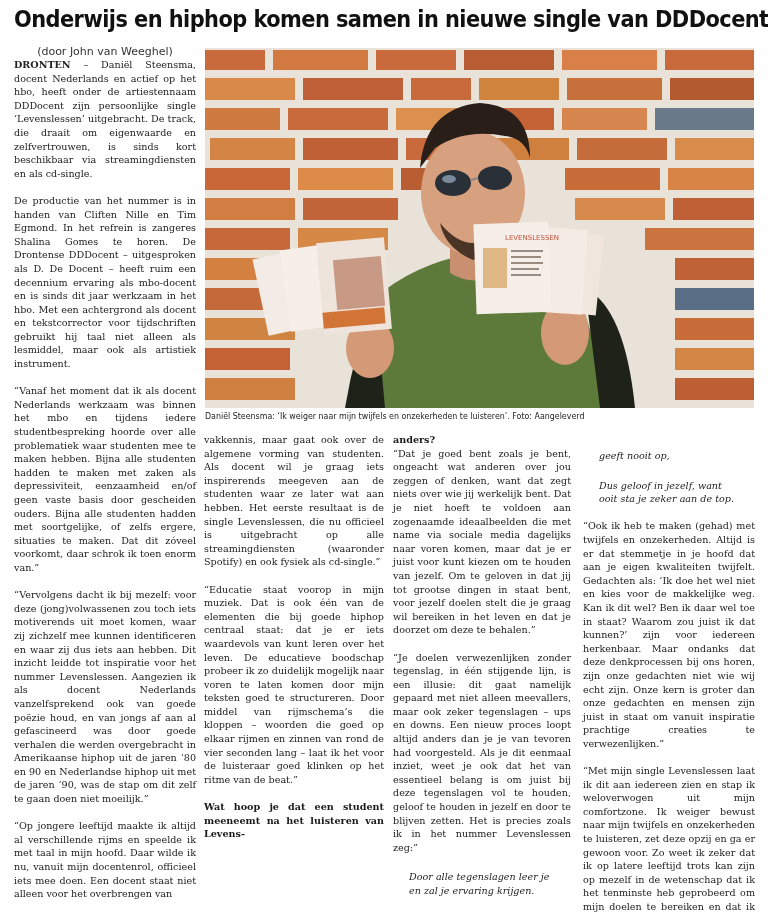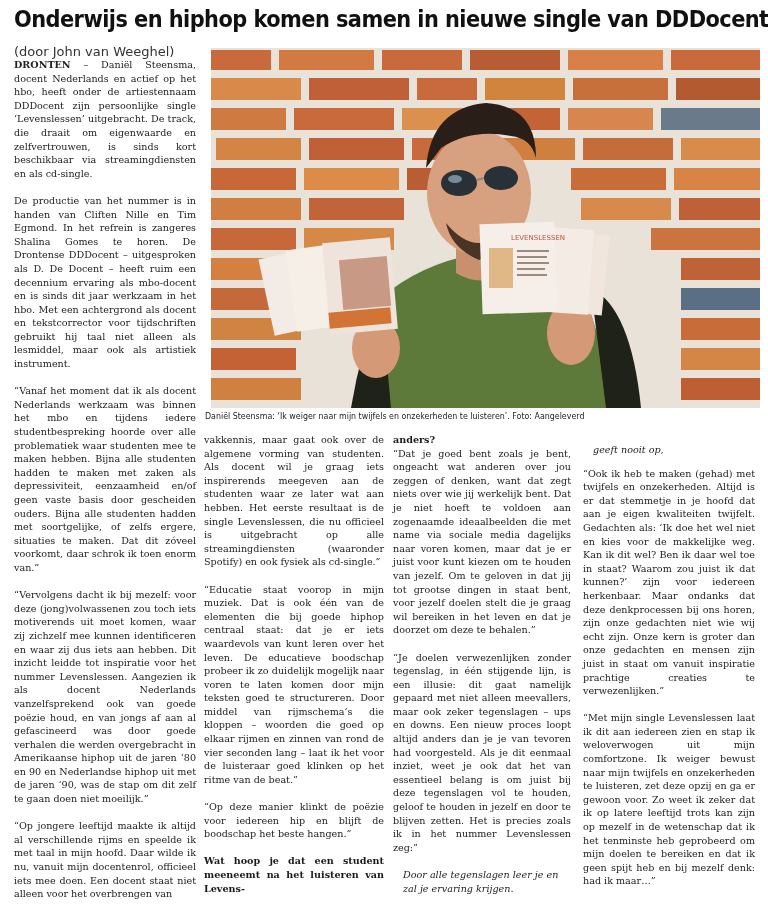--- a/index.html
+++ b/index.html
@@ -5,29 +5,29 @@
   html, body { margin:0; padding:0; background:#ffffff; }
   body { width:768px; height:917px; overflow:hidden; position:relative; color:#1a1a1a; }
   .headline {
     position:absolute; left:14px; top:6px; width:750px;
     font-family:"DejaVu Sans", sans-serif; font-weight:bold; font-size:22.5px;
     letter-spacing:-0.6px; color:#111; white-space:nowrap; transform:scaleX(0.93); transform-origin:left top;
   }
   .col { position:absolute; font-family:"DejaVu Serif", serif; font-size:9.6px; line-height:13.6px; text-align:justify; color:#222; }
   .col p { margin:0 0 13.6px 0; hyphens:manual; }
   .col p.q { margin-bottom:0; font-weight:bold; color:#1a1a1a; }
-  .col .it { font-style:italic; margin:10px; text-align:left; }
-  .byline { font-family:"DejaVu Sans", sans-serif; font-size:13px; color:#333; line-height:11px; margin:0 0 1px 0 !important; text-align:left; }
+  .col .it { font-style:italic; margin:16px; text-align:left; }
+  .byline { font-family:"DejaVu Sans", sans-serif; font-size:11px; color:#333; line-height:11px; margin:0 0 1px 0 !important; text-align:center; }
   .lead strong { font-weight:bold; }
   #c1 { left:14px; top:46px; width:182px; }
   #c2 { left:204px; top:433px; width:180px; }
   #c3 { left:393px; top:433px; width:178px; }
   #c4 { left:583px; top:433px; width:172px; }
 
-  .photo { position:absolute; left:211px; top:48px; width:549px; height:360px; overflow:hidden; background:#d88b55; }
+  .photo { position:absolute; left:205px; top:48px; width:549px; height:360px; overflow:hidden; background:#d88b55; }
   .photo svg { display:block; }
   .caption { position:absolute; left:205px; top:411px; width:560px; font-family:"DejaVu Sans", sans-serif; font-size:8.6px; color:#222; white-space:nowrap; transform:scaleX(0.92); transform-origin:left top; }
 </style>
 </head>
 <body>
 
 <div class="headline">Onderwijs en hiphop komen samen in nieuwe single van DDDocent</div>
 
 <div class="col" id="c1">
   <p class="byline">(door John van Weeghel)</p>
@@ -136,29 +136,29 @@
           <rect x="306" y="226" width="30" height="2"></rect>
       </g>
     </g>
   </svg>
 </div>
 <div class="caption">Daniël Steensma: ‘Ik weiger naar mijn twijfels en onzekerheden te luisteren’. Foto: Aangeleverd</div>
 
 <div class="col" id="c2">
   <p>vakkennis, maar gaat ook over de algemene vorming van studenten. Als docent wil je graag iets inspirerends meegeven aan de studenten waar ze later wat aan hebben. Het eerste resultaat is de single Levenslessen, die nu officieel is uitgebracht op alle streamingdiensten (waaronder Spotify) en ook fysiek als cd-single.”</p>
   <p>“Educatie staat voorop in mijn muziek. Dat is ook één van de elementen die bij goede hiphop centraal staat: dat je er iets waardevols van kunt leren over het leven. De educatieve boodschap probeer ik zo duidelijk mogelijk naar voren te laten komen door mijn teksten goed te structureren. Door middel van rijmschema’s die kloppen – woorden die goed op elkaar rijmen en zinnen van rond de vier seconden lang – laat ik het voor de luisteraar goed klinken op het ritme van de beat.”</p>
-  <p>“Op deze manier klinkt de poëzie voor iedereen hip en blijft de boodschap het beste hangen.”</p>
   <p class="q">Wat hoop je dat een student meeneemt na het luisteren van Levens-</p>
 </div>
 
 <div class="col" id="c3">
   <p class="q">anders?</p>
   <p>“Dat je goed bent zoals je bent, ongeacht wat anderen over jou zeggen of denken, want dat zegt niets over wie jij werkelijk bent. Dat je niet hoeft te voldoen aan zogenaamde ideaalbeelden die met name via sociale media dagelijks naar voren komen, maar dat je er juist voor kunt kiezen om te houden van jezelf. Om te geloven in dat jij tot grootse dingen in staat bent, voor jezelf doelen stelt die je graag wil bereiken in het leven en dat je doorzet om deze te behalen.”</p>
   <p>“Je doelen verwezenlijken zonder tegenslag, in één stijgende lijn, is een illusie: dit gaat namelijk gepaard met niet alleen meevallers, maar ook zeker tegenslagen – ups en downs. Een nieuw proces loopt altijd anders dan je je van tevoren had voorgesteld. Als je dit eenmaal inziet, weet je ook dat het van essentieel belang is om juist bij deze tegenslagen vol te houden, geloof te houden in jezelf en door te blijven zetten. Het is precies zoals ik in het nummer Levenslessen zeg:”</p>
   <p class="it">Door alle tegenslagen leer je en zal je ervaring krijgen.</p>
 
 </div>
 
 <div class="col" id="c4">
   <p class="it">geeft nooit op,</p>
+  <p class="it" style="margin-bottom:13.6px">Dus geloof in jezelf, want ooit sta je zeker aan de top.</p>
   <p>“Ook ik heb te maken (gehad) met twijfels en onzekerheden. Altijd is er dat stemmetje in je hoofd dat aan je eigen kwaliteiten twijfelt. Gedachten als: ‘Ik doe het wel niet en kies voor de makkelijke weg. Kan ik dit wel? Ben ik daar wel toe in staat? Waarom zou juist ik dat kunnen?’ zijn voor iedereen herkenbaar. Maar ondanks dat deze denkprocessen bij ons horen, zijn onze gedachten niet wie wij echt zijn. Onze kern is groter dan onze gedachten en mensen zijn juist in staat om vanuit inspiratie prachtige creaties te verwezenlijken.”</p>
   <p>“Met mijn single Levenslessen laat ik dit aan iedereen zien en stap ik weloverwogen uit mijn comfortzone. Ik weiger bewust naar mijn twijfels en onzekerheden te luisteren, zet deze opzij en ga er gewoon voor. Zo weet ik zeker dat ik op latere leeftijd trots kan zijn op mezelf in de wetenschap dat ik het tenminste heb geprobeerd om mijn doelen te bereiken en dat ik geen spijt heb en bij mezelf denk: had ik maar…”</p>
 </div>
 
 </body></html>

